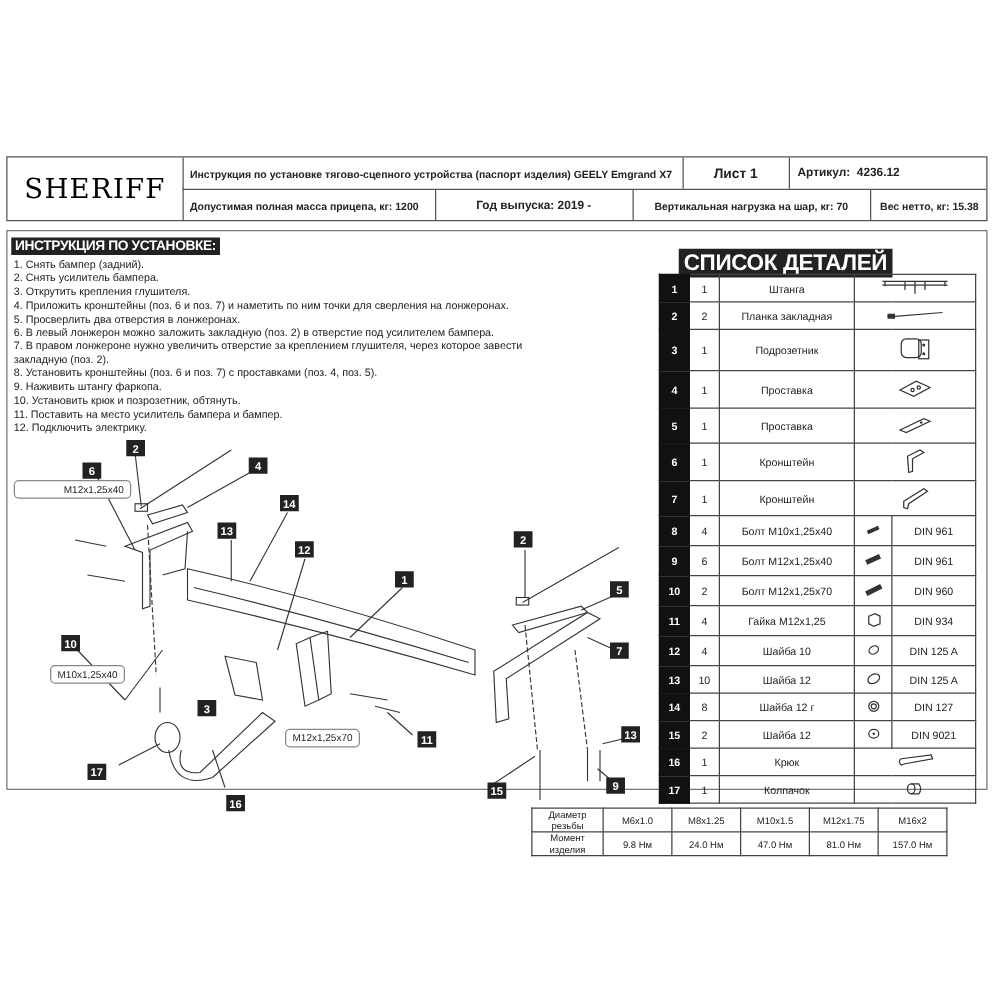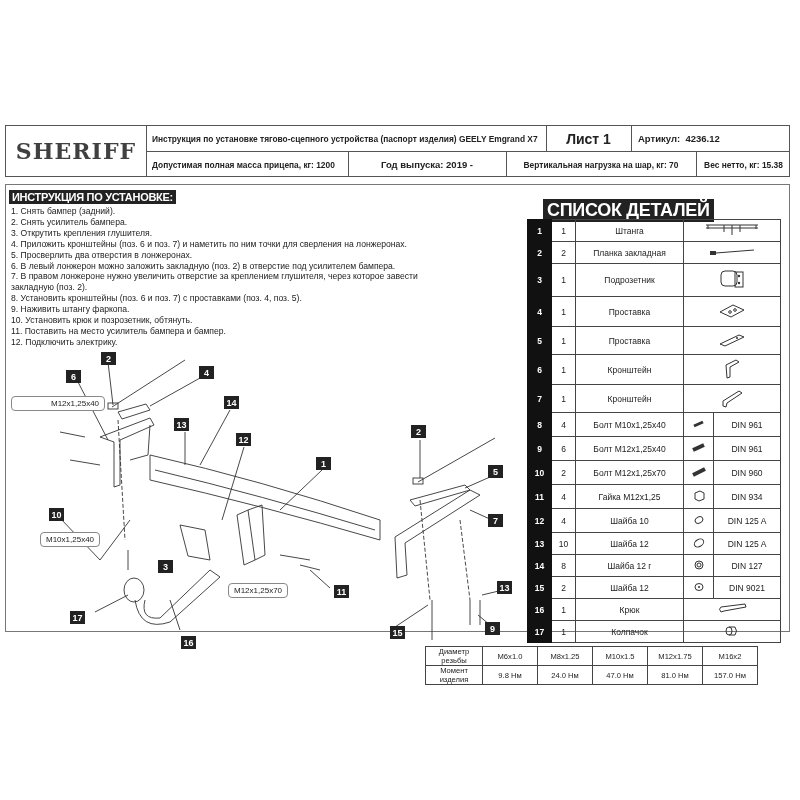--- a/index.html
+++ b/index.html
@@ -3,21 +3,21 @@
 <meta charset="utf-8">
 <style>
   html,body{margin:0;padding:0;background:#fff;}
   body{width:800px;height:800px;position:relative;overflow:hidden;font-family:"Liberation Sans",sans-serif;color:#222;}
   .abs{position:absolute;}
   
   .hdr{left:5px;top:125px;width:785px;height:52px;border:1px solid #555;box-sizing:border-box;}
   .hdr .cell{position:absolute;font-size:8.4px;font-weight:bold;display:flex;align-items:center;box-sizing:border-box;white-space:nowrap;}
   .hdr .vl{position:absolute;top:0;bottom:0;border-left:1px solid #555;}
   .hdr .hl{position:absolute;left:140px;right:0;top:25px;border-top:1px solid #555;}
-  .logo{position:absolute;left:0;top:0;width:140px;height:50px;display:flex;align-items:center;justify-content:center;color:#404040;font-family:"DejaVu Serif",serif;font-weight:bold;font-size:22px;letter-spacing:1px;}
+  .logo{position:absolute;left:0;top:0;width:140px;height:50px;display:flex;align-items:center;justify-content:center;color:#000000;font-family:"DejaVu Serif",serif;font-weight:normal;font-size:22px;letter-spacing:1px;}
   
   .frame{left:5px;top:184px;width:785px;height:448px;border:1px solid #777;box-sizing:border-box;}
   .sect-title{background:#222;color:#fff;font-weight:bold;font-size:11px;padding:1px 3px;letter-spacing:-0.3px;}
   .steps{left:11px;top:206px;font-size:8.6px;line-height:10.9px;color:#222;}
   .steps div{white-space:nowrap;}
   
   table.parts{position:absolute;left:527px;top:219px;border-collapse:collapse;font-size:8.5px;}
   table.parts td{border:1px solid #444;text-align:center;padding:0;height:21px;}
   table.parts td.num{background:#111;color:#fff;font-weight:bold;width:23px;border-color:#111;}
   table.parts td.qty{width:23px;}
@@ -35,21 +35,21 @@
 </style>
 </head>
 <body>
 
 <div class="abs hdr">
   <div class="logo">SHERIFF</div>
   <div class="vl" style="left:140px;"></div>
   <div class="hl"></div>
   <div class="cell" style="left:146px;top:0;height:25px;width:390px;">Инструкция по установке тягово-сцепного устройства (паспорт изделия) GEELY Emgrand X7</div>
   <div class="vl" style="left:540px;top:0;bottom:auto;height:25px;"></div>
-  <div class="cell" style="left:540px;top:0;height:25px;width:85px;justify-content:center;font-size:14px;">Лист 1</div>
+  <div class="cell" style="left:540px;top:0;height:25px;width:85px;justify-content:center;font-size:11px;">Лист 1</div>
   <div class="vl" style="left:625px;top:0;bottom:auto;height:25px;"></div>
   <div class="cell" style="left:632px;top:0;height:25px;font-size:9.5px;">
     <span>Артикул:</span>&nbsp;&nbsp;<span>4236.12</span>
   </div>
   <div class="cell" style="left:146px;top:26px;height:25px;width:200px;">Допустимая полная масса прицепа, кг: 1200</div>
   <div class="vl" style="left:342px;top:26px;"></div>
   <div class="cell" style="left:342px;top:26px;height:25px;width:158px;justify-content:center;font-size:9.5px;">Год выпуска: 2019 -</div>
   <div class="vl" style="left:500px;top:26px;"></div>
   <div class="cell" style="left:500px;top:26px;height:25px;width:190px;justify-content:center;">Вертикальная нагрузка на шар, кг: 70</div>
   <div class="vl" style="left:690px;top:26px;"></div>
@@ -333,15 +333,15 @@
 <div class="tag" style="left:488px;top:514px;">7</div>
 <div class="tag" style="left:49px;top:508px;">10</div>
 <div class="tag" style="left:158px;top:560px;">3</div>
 <div class="tag" style="left:334px;top:585px;">11</div>
 <div class="tag" style="left:497px;top:581px;">13</div>
 <div class="tag" style="left:485px;top:622px;">9</div>
 <div class="tag" style="left:390px;top:626px;">15</div>
 <div class="tag" style="left:70px;top:611px;">17</div>
 <div class="tag" style="left:181px;top:636px;">16</div>
 
-<div class="bolt-label" style="left:11px;top:396px;padding-left:39px;">M12x1,25x40</div>
+<div class="bolt-label" style="left:11px;top:384px;padding-left:39px;">M12x1,25x40</div>
 <div class="bolt-label" style="left:40px;top:532px;">M10x1,25x40</div>
 <div class="bolt-label" style="left:228px;top:583px;">M12x1,25x70</div>
 
 </body></html>

